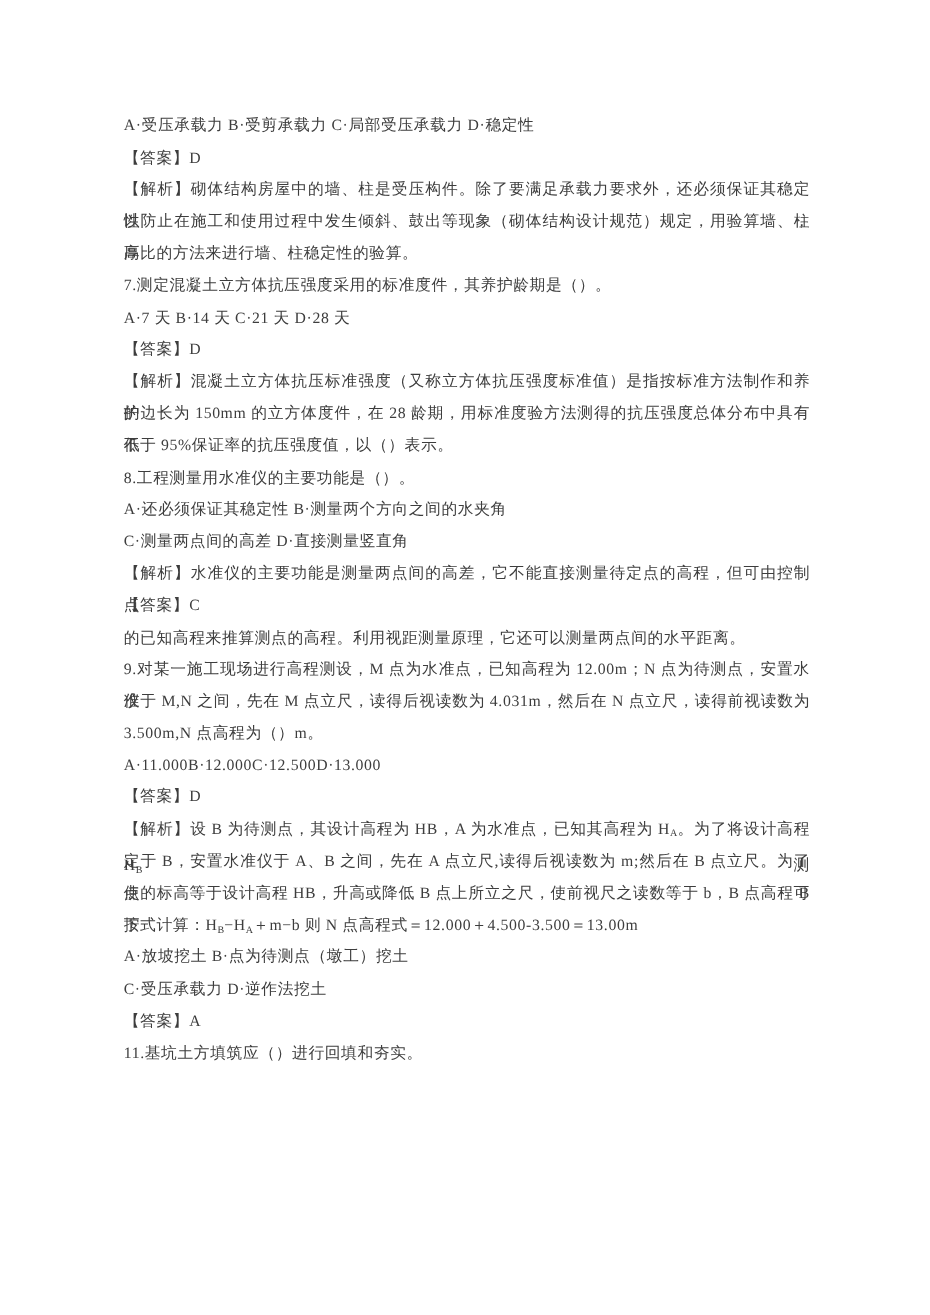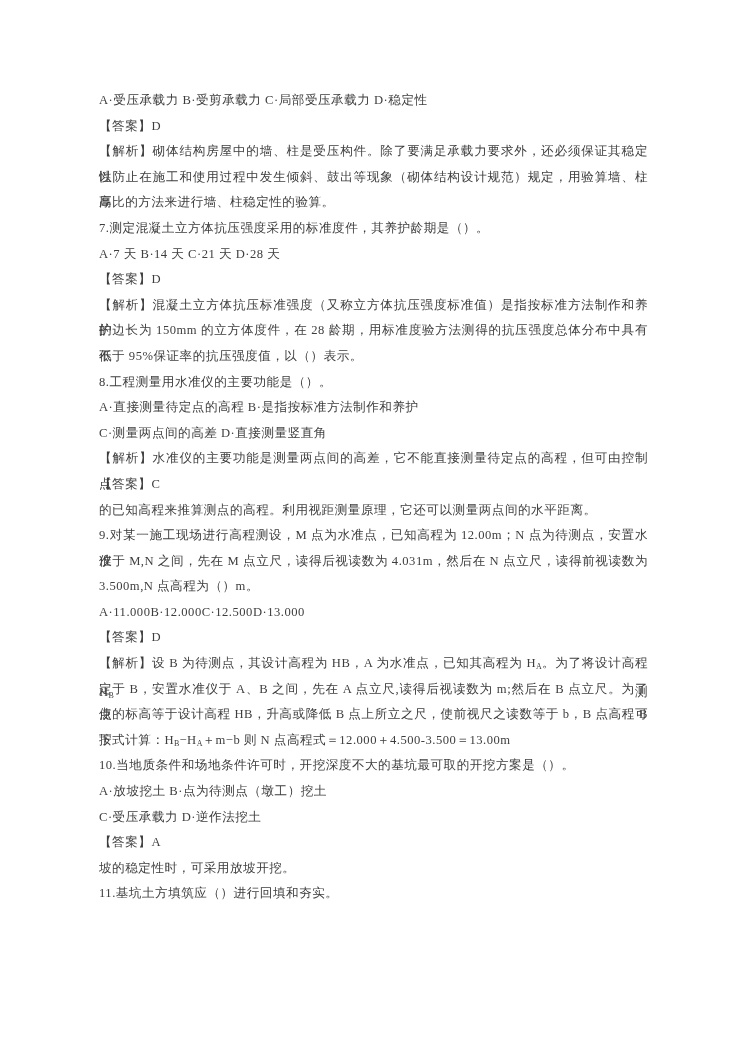--- a/index.html
+++ b/index.html
@@ -43,34 +43,32 @@
       <div class="line just"><span>【解析】砌体结构房屋中的墙、柱是受压构件。除了要满足承载力要求外，还必须保证其稳定性，</span></div>
       <div class="line just"><span>以防止在施工和使用过程中发生倾斜、鼓出等现象（砌体结构设计规范）规定，用验算墙、柱高</span></div>
       <div class="line"><span>厚比的方法来进行墙、柱稳定性的验算。</span></div>
       <div class="line"><span>7.测定混凝土立方体抗压强度采用的标准度件，其养护龄期是（）。</span></div>
       <div class="line"><span>A·7 天 B·14 天 C·21 天 D·28 天</span></div>
       <div class="line"><span>【答案】D</span></div>
       <div class="line just"><span>【解析】混凝土立方体抗压标准强度（又称立方体抗压强度标准值）是指按标准方法制作和养护</span></div>
       <div class="line just"><span>的边长为 150mm 的立方体度件，在 28 龄期，用标准度验方法测得的抗压强度总体分布中具有不</span></div>
       <div class="line"><span>低于 95%保证率的抗压强度值，以（）表示。</span></div>
       <div class="line"><span>8.工程测量用水准仪的主要功能是（）。</span></div>
-      <div class="line"><span>A·直接测量待定点的高程 B·是指按标准方法制作和养护</span></div>
+      <div class="line"><span>A·还必须保证其稳定性 B·测量两个方向之间的水夹角</span></div>
       <div class="line"><span>C·测量两点间的高差 D·直接测量竖直角</span></div>
       <div class="line just"><span>【解析】水准仪的主要功能是测量两点间的高差，它不能直接测量待定点的高程，但可由控制点</span></div>
       <div class="line"><span>【答案】C</span></div>
       <div class="line"><span>的已知高程来推算测点的高程。利用视距测量原理，它还可以测量两点间的水平距离。</span></div>
       <div class="line just"><span>9.对某一施工现场进行高程测设，M 点为水准点，已知高程为 12.00m；N 点为待测点，安置水准</span></div>
       <div class="line just"><span>仪于 M,N 之间，先在 M 点立尺，读得后视读数为 4.031m，然后在 N 点立尺，读得前视读数为</span></div>
       <div class="line"><span>3.500m,N 点高程为（）m。</span></div>
       <div class="line"><span>A·11.000B·12.000C·12.500D·13.000</span></div>
       <div class="line"><span>【答案】D</span></div>
       <div class="line just"><span>【解析】设 B 为待测点，其设计高程为 HB，A 为水准点，已知其高程为 H</span><span class="subs">A</span><span>。为了将设计高程 H</span><span class="subs">B</span><span> 测</span></div>
       <div class="line just"><span>定于 B，安置水准仪于 A、B 之间，先在 A 点立尺,读得后视读数为 m;然后在 B 点立尺。为了使 B</span></div>
       <div class="line just"><span>点的标高等于设计高程 HB，升高或降低 B 点上所立之尺，使前视尺之读数等于 b，B 点高程可按</span></div>
       <div class="line"><span>下式计算：H</span><span class="subs">B</span><span>−H</span><span class="subs">A</span><span>＋m−b 则 N 点高程式＝12.000＋4.500-3.500＝13.00m</span></div>
-      <div class="line"><span>10.当地质条件和场地条件许可时，开挖深度不大的基坑最可取的开挖方案是（）。</span></div>
       <div class="line"><span>A·放坡挖土 B·点为待测点（墩工）挖土</span></div>
       <div class="line"><span>C·受压承载力 D·逆作法挖土</span></div>
       <div class="line"><span>【答案】A</span></div>
-      <div class="line"><span>坡的稳定性时，可采用放坡开挖。</span></div>
       <div class="line"><span>11.基坑土方填筑应（）进行回填和夯实。</span></div>
     </div>
 </div>
 
 </body></html>

